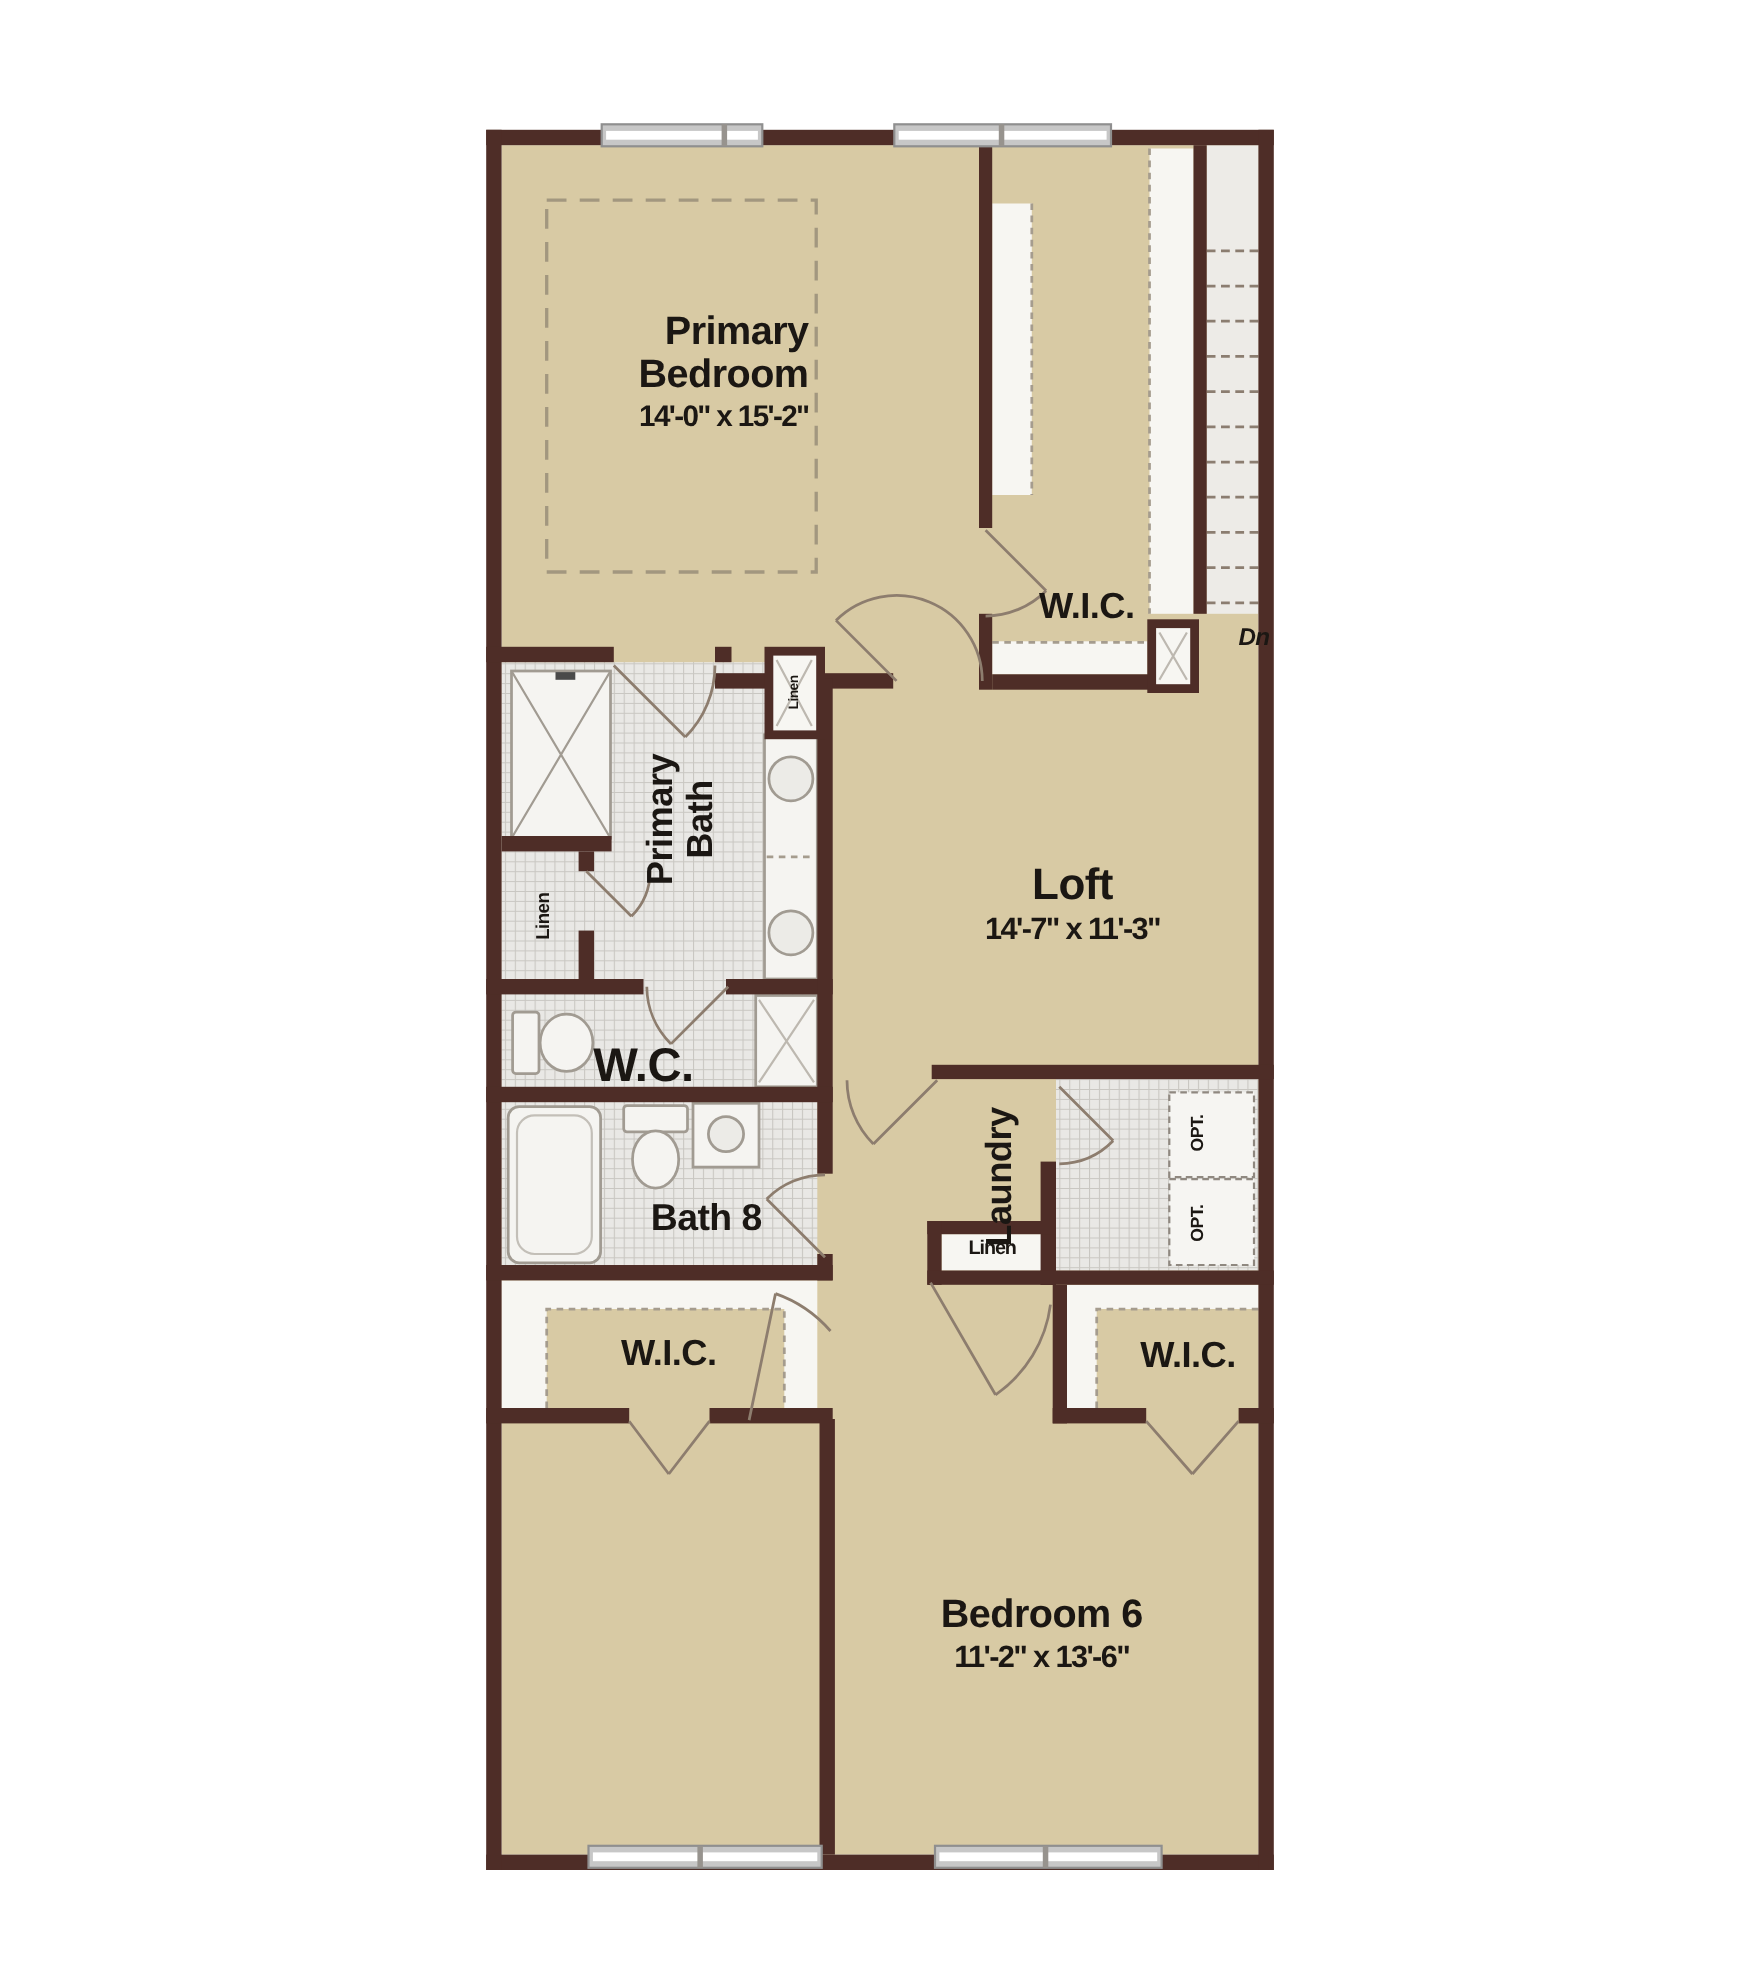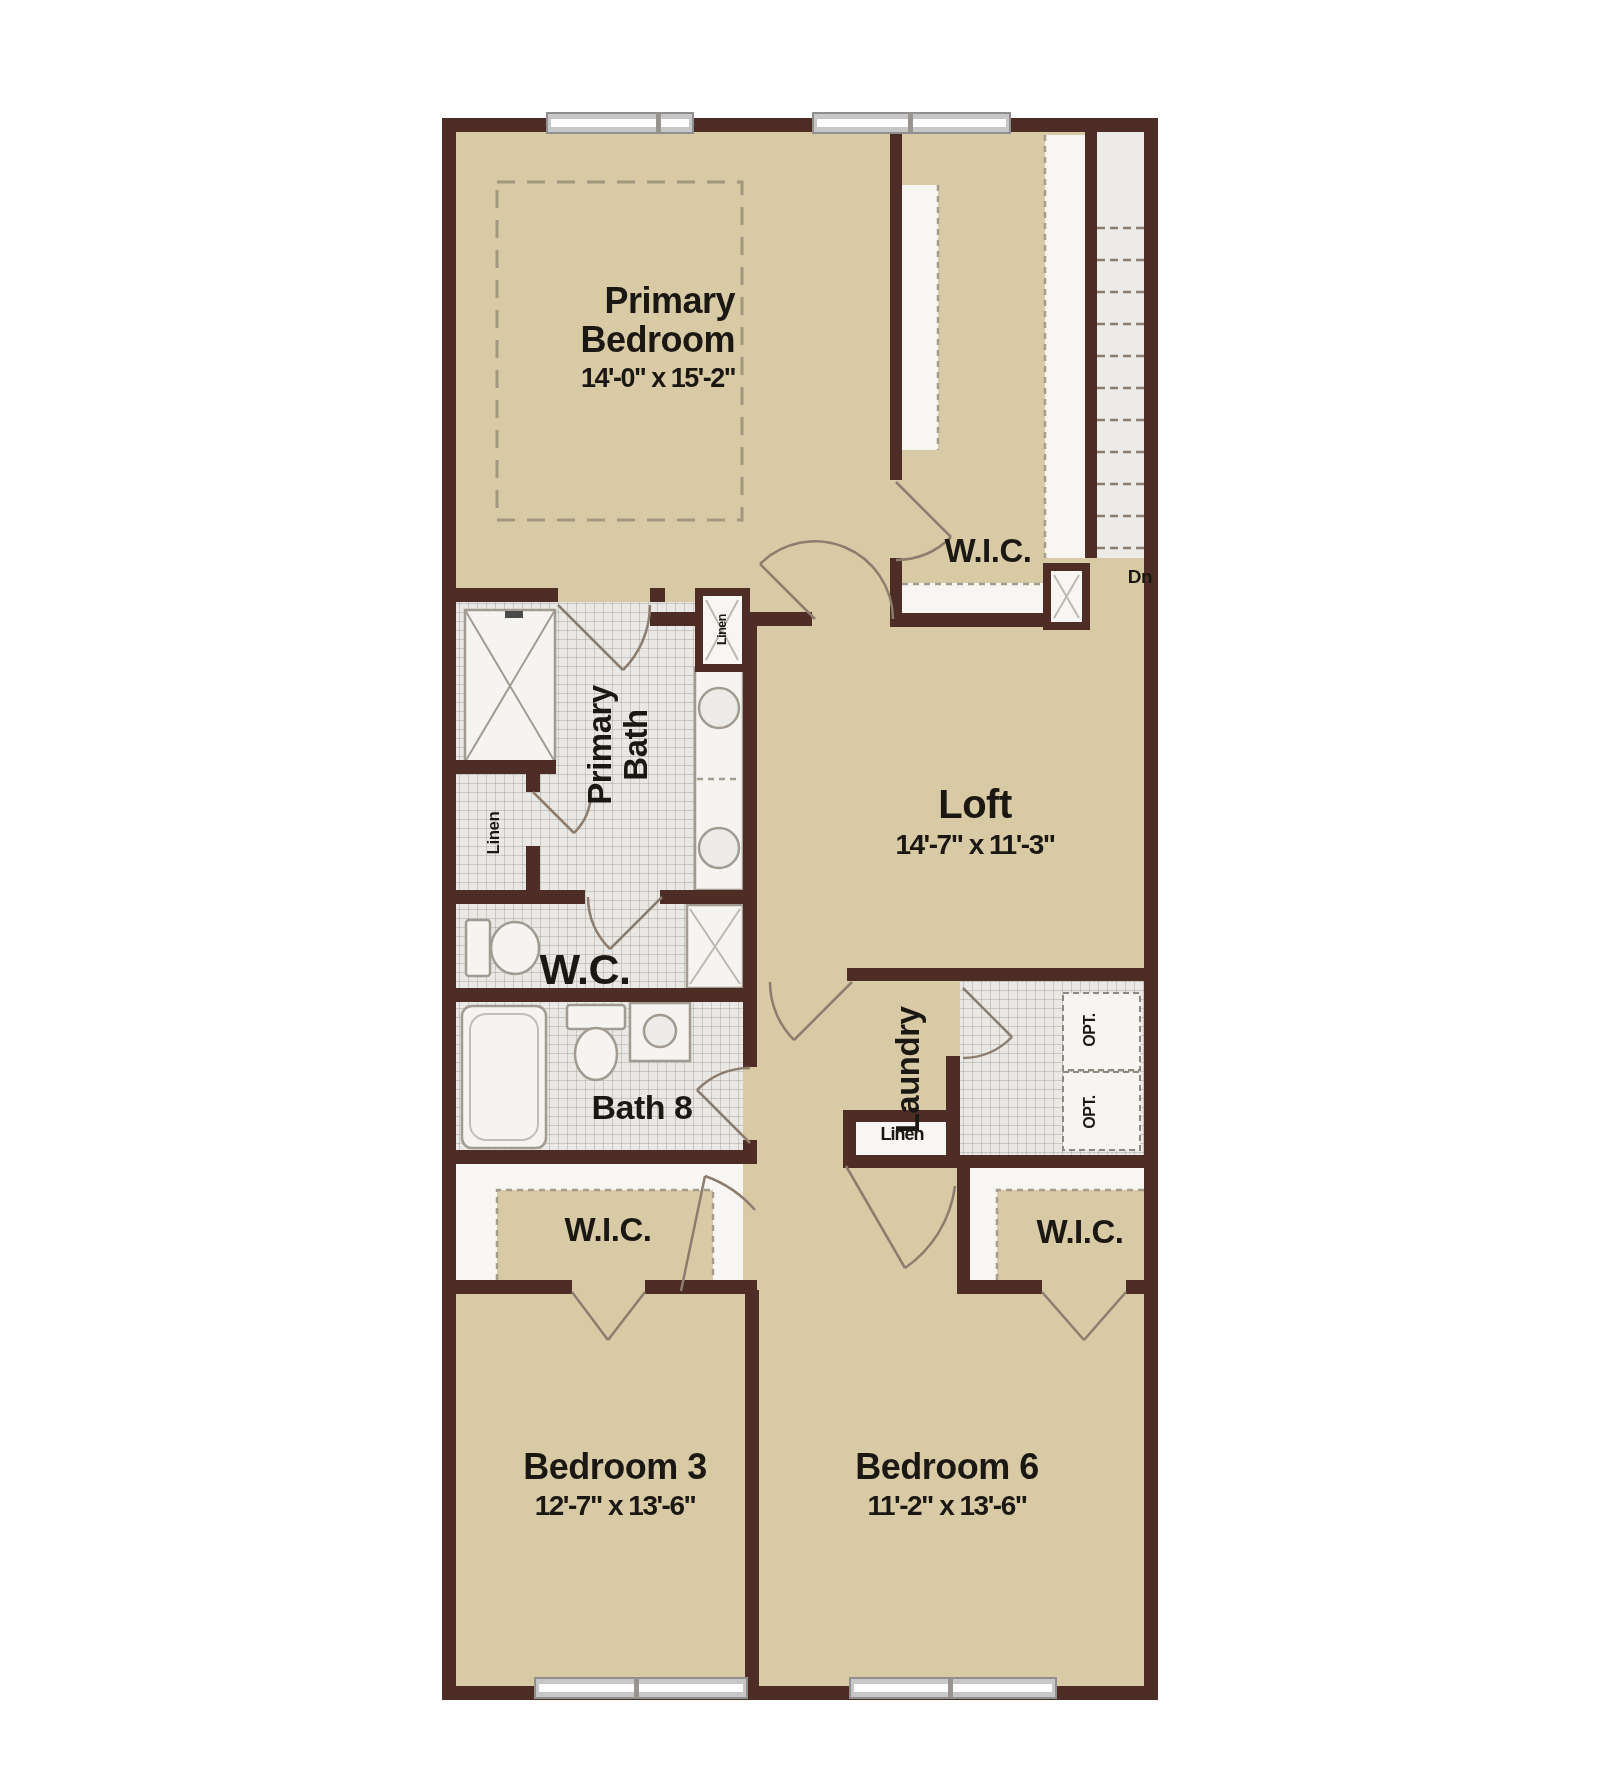--- a/index.html
+++ b/index.html
@@ -188,21 +188,21 @@
 
 <div class="lbl" style="left:500px;top:282px;width:235px;text-align:right;">
   <div class="rname">Primary Bedroom</div>
   <div class="rdims">14'-0" x 15'-2"</div>
 </div>
 
 <div class="lbl" style="left:903px;top:533px;width:170px;">
   <div class="rname" style="font-size:33px;">W.I.C.</div>
 </div>
 
-<div class="lbl" style="left:1116px;top:566px;width:48px;font-size:19px;">Dn</div>
+<div class="lbl" style="left:1116px;top:566px;width:48px;font-size:22px;font-style:italic;">Dn</div>
 
 <div class="lbl rot" style="left:492px;top:700px;width:270px;height:90px;">
   <div class="rname" style="font-size:33px;width:150px;margin:0 auto;">Primary Bath</div>
 </div>
 
 <div class="lbl rot" style="left:448px;top:823px;width:92px;height:20px;line-height:20px;font-size:17px;">Linen</div>
 
 <div class="lbl rot" style="left:693px;top:622px;width:58px;height:15px;line-height:15px;font-size:12.5px;">Linen</div>
 
 <div class="lbl" style="left:500px;top:946px;width:170px;">
@@ -228,23 +228,19 @@
 <div class="lbl" style="left:856px;top:1124px;width:92px;font-size:18px;letter-spacing:-1px;">Linen</div>
 
 <div class="lbl" style="left:523px;top:1212px;width:170px;">
   <div class="rname" style="font-size:33px;">W.I.C.</div>
 </div>
 
 <div class="lbl" style="left:995px;top:1214px;width:170px;">
   <div class="rname" style="font-size:33px;">W.I.C.</div>
 </div>
 
-<div class="lbl" style="left:475px;top:1448px;width:280px;">
-  <div class="rname">Bedroom 3</div>
-  <div class="rdims" style="font-size:28px;">12'-7" x 13'-6"</div>
-</div>
 
 <div class="lbl" style="left:807px;top:1448px;width:280px;">
   <div class="rname">Bedroom 6</div>
   <div class="rdims" style="font-size:28px;">11'-2" x 13'-6"</div>
 </div>
 
 </div>
 
 </body></html>

